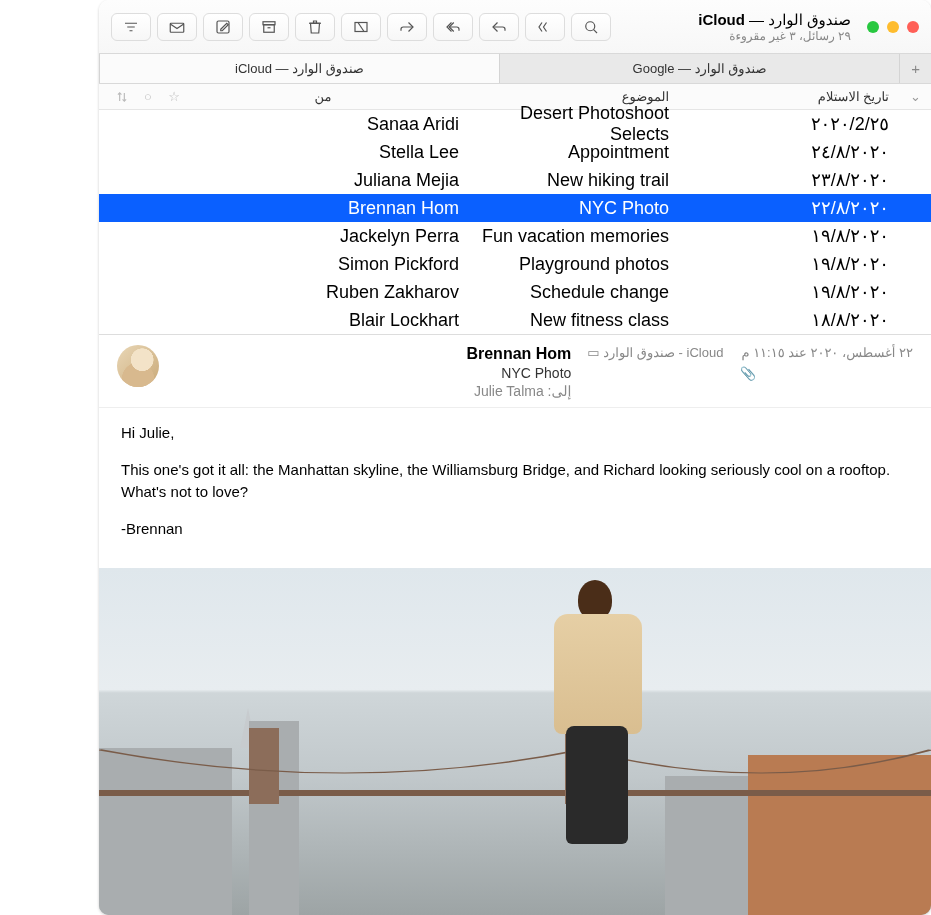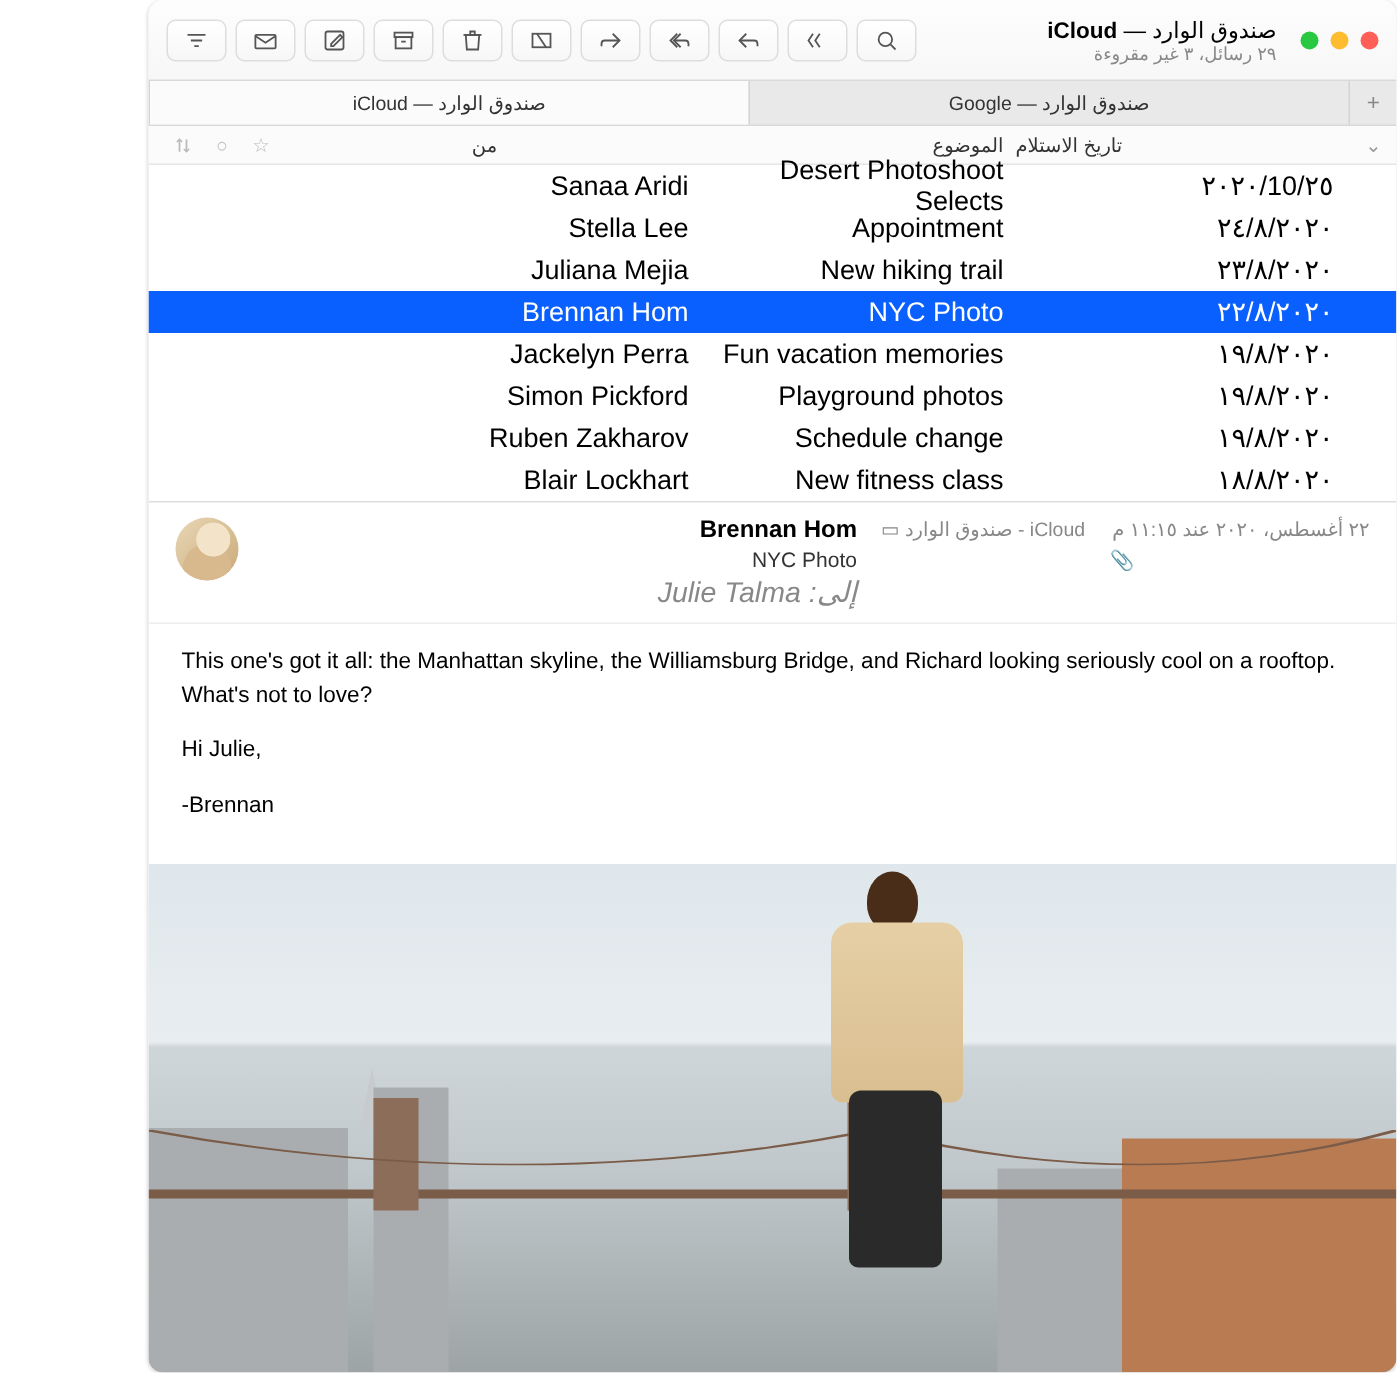--- a/index.html
+++ b/index.html
@@ -55,21 +55,21 @@
   border-left: 1px solid #d4d4d4; color:#888;
 }
 .colhead {
   height: 26px; display:flex; flex-direction:row-reverse; align-items:center;
   border-bottom: 1px solid #e5e5e5; font-size: 13px; color:#333;
   background: #fbfbfb; padding: 0 10px;
 }
 .colhead .mini { width:26px; display:flex; justify-content:center; color:#bbb; }
 .colhead .c-from { flex: 0 0 280px; text-align:center; padding-right: 8px;}
 .colhead .c-subj { flex:1; text-align:right; padding-right: 8px;}
-.colhead .c-date { flex: 0 0 220px; text-align:left; padding-right: 8px;}
+.colhead .c-date { flex: 0 0 220px; text-align:right; padding-right: 8px;}
 .colhead .dd { width: 24px; color:#999; }
 .list { }
 .row {
   height: 28px; display:flex; flex-direction:row-reverse; align-items:center;
   font-size: 18px; padding: 0 10px;
 }
 .row .spacer { flex:0 0 78px; }
 .row .c-from { flex:0 0 280px; text-align:right; padding-right:8px; color:#000;}
 .row .c-subj { flex:1; padding-right:8px; color:#000;}
 .row .c-date { flex:0 0 220px; text-align:right; padding-right:8px; color:#000;}
@@ -83,21 +83,21 @@
   border-bottom: 1px solid #eee;
 }
 .avatar {
   width:42px; height:42px; border-radius:50%; background: linear-gradient(135deg,#e9d7b6,#c9a978);
   flex-shrink:0; position:relative; overflow:hidden;
 }
 .avatar::after{content:"";position:absolute;inset:0;background:radial-gradient(circle at 60% 35%, #f3e3c8 30%, transparent 31%), radial-gradient(circle at 50% 80%, #d8b98e 40%, transparent 41%);}
 .head-text { flex:1; text-align:right; }
 .sender { font-weight:700; font-size:16px; }
 .subj { color:#333; font-size:14px; margin-top:2px;}
-.to-line { color:#888; font-size:19px; margin-top:2px; direction:rtl;font-style:italic;}
+.to-line { color:#888; font-size:14px; margin-top:2px; direction:rtl;}
 .to-line .rcpt { color:#888;}
 .meta { text-align:center; direction:ltr; font-size:13px; color:#888; white-space:nowrap;}
 .meta .mbox-icon{ color:#888; margin-left:4px;}
 .meta-row2 { color:#aaa; margin-top:6px; }
 .msgbody {
   direction:ltr; text-align:left; padding: 14px 22px; font-size:15px; line-height:1.5;
 }
 .msgbody p { margin-bottom: 14px; }
 .photo {
   flex:1; min-height:300px;
@@ -244,21 +244,21 @@
     <div class="c-subj">الموضوع</div>
     <div class="c-date">تاريخ الاستلام</div>
     <div class="dd">⌄</div>
   </div>
 
   <div class="list" id="list">
       <div class="row">
         <div class="spacer"></div>
         <div class="c-from">Sanaa Aridi</div>
         <div class="c-subj">Desert Photoshoot Selects</div>
-        <div class="c-date">٢٥/10/٢٠٢٠</div>
+        <div class="c-date">٢٥/2/٢٠٢٠</div>
         <div style="width:24px"></div>
       </div>
       <div class="row">
         <div class="spacer"></div>
         <div class="c-from">Stella Lee</div>
         <div class="c-subj">Appointment</div>
         <div class="c-date">٢٤/٨/٢٠٢٠</div>
         <div style="width:24px"></div>
       </div>
       <div class="row">
@@ -323,22 +323,22 @@
           &nbsp;&nbsp;&nbsp;
           <span>٢٢ أغسطس، ٢٠٢٠ عند ١١:١٥ م</span>
         </div>
         <div class="meta-row2">
           <span>📎</span>
         </div>
       </div>
     </div>
 
     <div class="msgbody">
+      <p>Hi Julie,</p>
       <p>This one's got it all: the Manhattan skyline, the Williamsburg Bridge, and Richard looking seriously cool on a rooftop. What's not to love?</p>
-      <p>Hi Julie,</p>
       <p>-Brennan</p>
     </div>
 
     <div class="photo">
       <div class="spire"></div>
       <div class="bld b1"></div>
       <div class="bld b2"></div>
       <div class="bld b3"></div>
       <div class="bld b4"></div>
       <div class="bridge">

